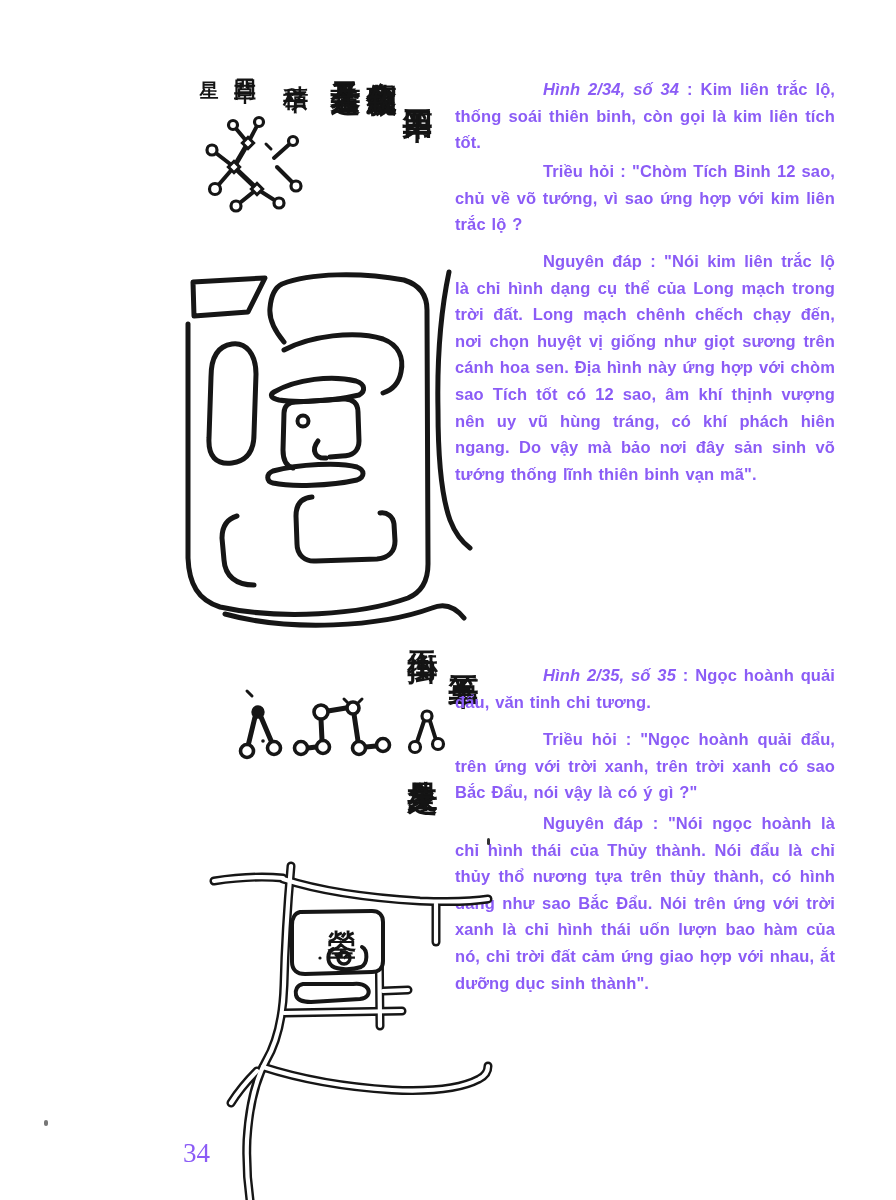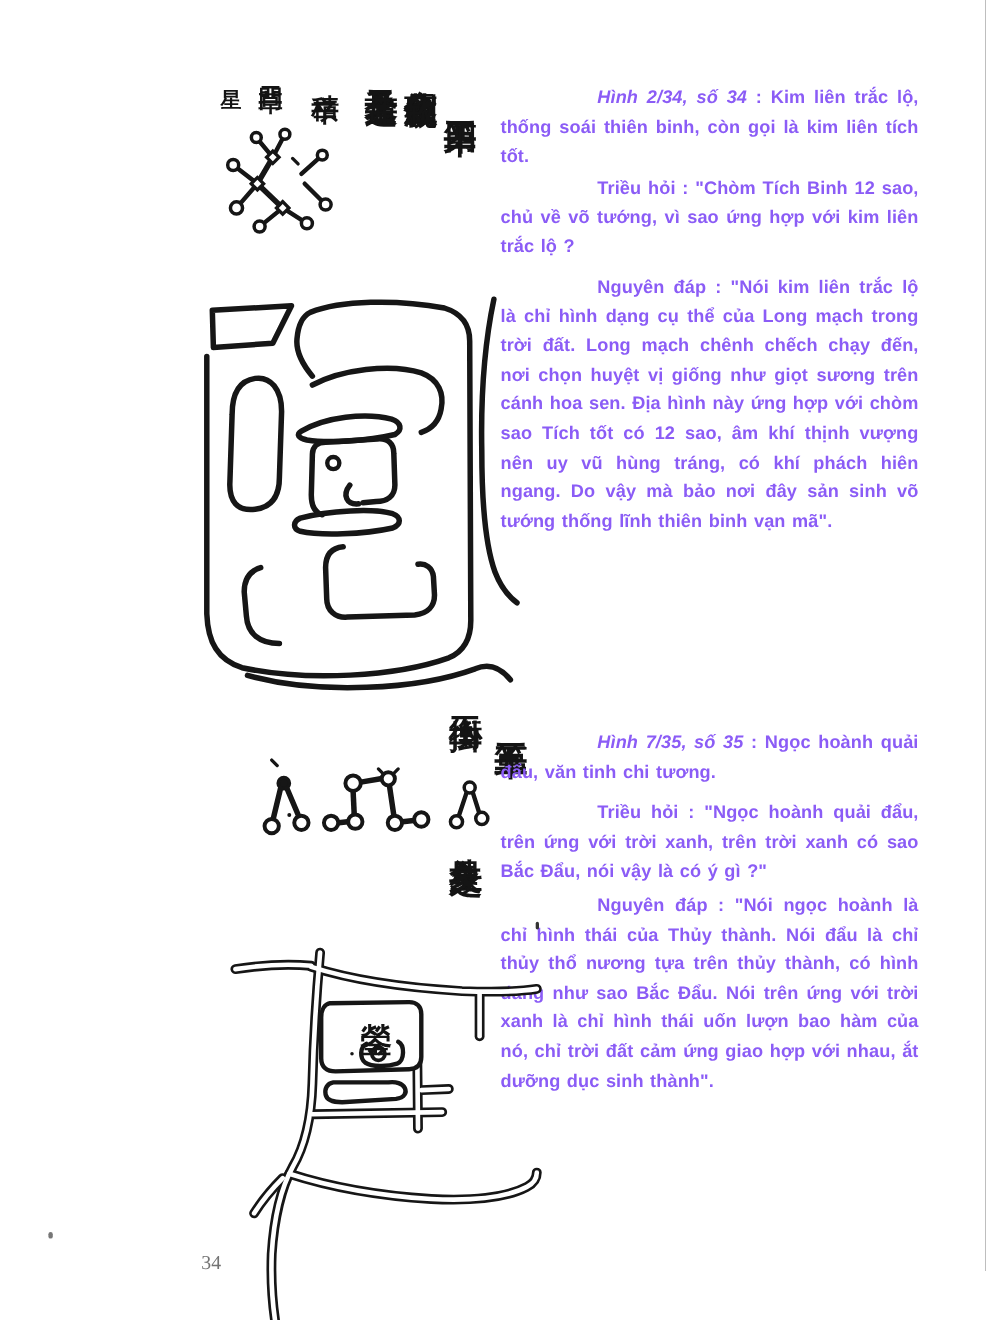--- a/index.html
+++ b/index.html
@@ -16,21 +16,21 @@
   }
   .vn .lead{font-style:italic;}
   .cjk{
     position:absolute;
     font-family:"DejaVu Sans",sans-serif;font-weight:700;color:#141414;
     writing-mode:vertical-rl;text-orientation:upright;line-height:1.05;
     letter-spacing:1px;white-space:nowrap;
   }
   .pagenum{
     position:absolute;left:183px;top:1138px;
-    font-family:"Liberation Serif",serif;font-size:18px;color:#737373;
+    font-family:"Liberation Serif",serif;font-size:27px;color:#8b5cf6;
   }
   .fig{position:absolute;}
   .speck{position:absolute;background:#555;border-radius:2px;}
   svg path, svg line, svg circle{vector-effect:none;}
 </style>
 </head>
 <body>
 
 <div id="page">
 
@@ -120,21 +120,21 @@
       <circle cx="301" cy="748" r="6.5" stroke-width="3.6" fill="#fff"></circle>
       <circle cx="323" cy="747" r="6.5" stroke-width="3.6" fill="#fff"></circle>
       <circle cx="321" cy="712" r="7" stroke-width="3.6" fill="#fff"></circle>
       <circle cx="353" cy="708" r="6" stroke-width="3.6" fill="#fff"></circle>
       <path d="M348,703 L344,699 M358,703 L362,699" stroke-width="3"></path>
       <circle cx="359" cy="748" r="6.5" stroke-width="3.6" fill="#fff"></circle>
       <circle cx="383" cy="745" r="6.5" stroke-width="3.6" fill="#fff"></circle>
     </g>
   </svg>
 
-  <p class="vn" style="top:662px;"><span class="lead">Hình 7/35, số 35</span><span> : Ngọc hoành quải đẩu, văn tinh chi tương.</span></p>
+  <p class="vn" style="top:662px;"><span class="lead">Hình 2/35, số 35</span><span> : Ngọc hoành quải đẩu, văn tinh chi tương.</span></p>
   <p class="vn" style="top:726px;"><span>Triều hỏi : "Ngọc hoành quải đẩu, trên ứng với trời xanh, trên trời xanh có sao Bắc Đẩu, nói vậy là có ý gì ?"</span></p>
   <p class="vn" style="top:810px;"><span>Nguyên đáp : "Nói ngọc hoành là chỉ hình thái của Thủy thành. Nói đẩu là chỉ thủy thổ nương tựa trên thủy thành, có hình dang như sao Bắc Đẩu. Nói trên ứng với trời xanh là chỉ hình thái uốn lượn bao hàm của nó, chỉ trời đất cảm ứng giao hợp với nhau, ắt dưỡng dục sinh thành".</span></p>
 
   <svg class="fig" style="left:148px;top:855px;" width="348" height="345" viewBox="148 855 348 345">
     <g fill="none" stroke-linecap="round" stroke-linejoin="round">
 
       <g stroke="#161616" stroke-width="9">
         <path d="M214,881 C240,877 262,876 283,878"></path>
         <path d="M283,879 C320,891 370,898 420,901 C448,902 470,902 488,899"></path>
         <path d="M291,866 C288,900 285,945 284,985 C283,1018 276,1044 266,1061 C256,1079 249,1108 247,1140 C246,1166 248,1186 250,1200"></path>

